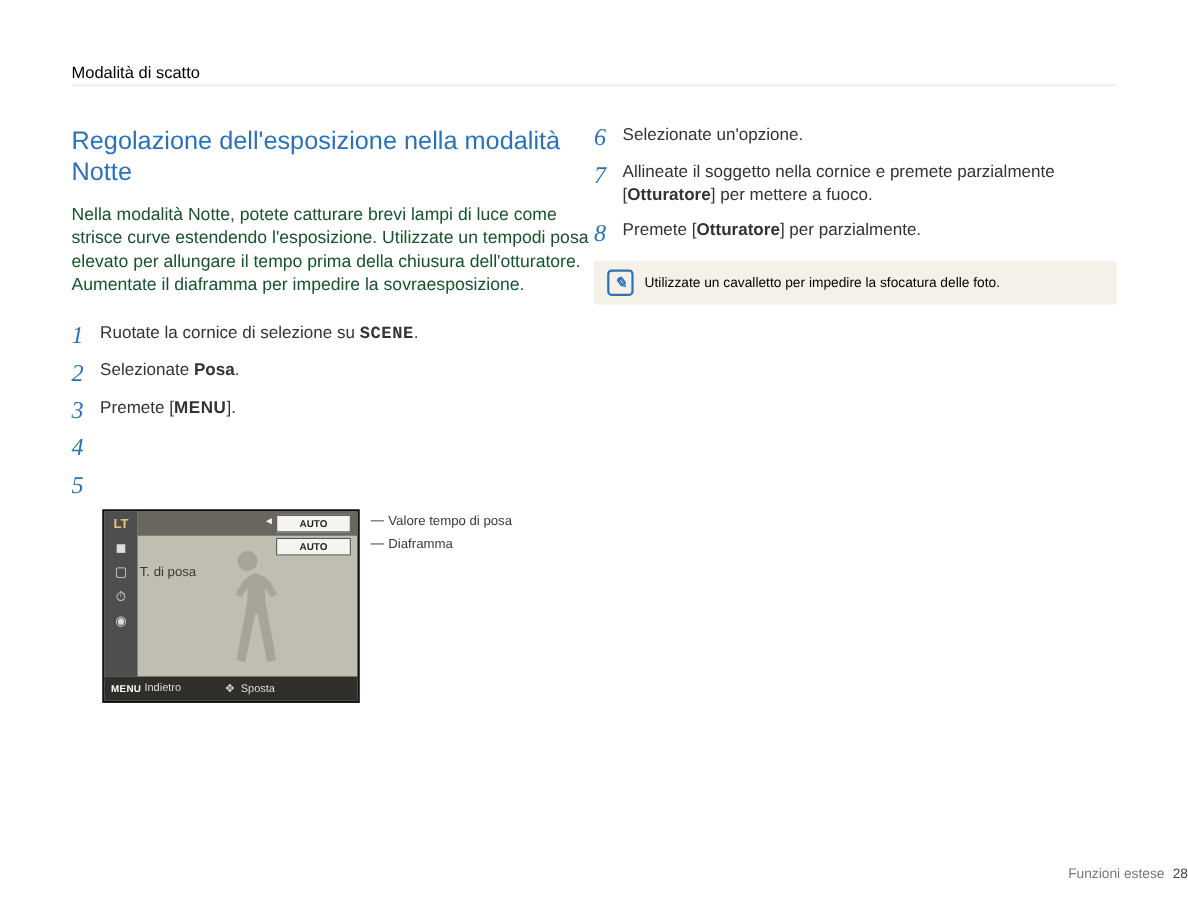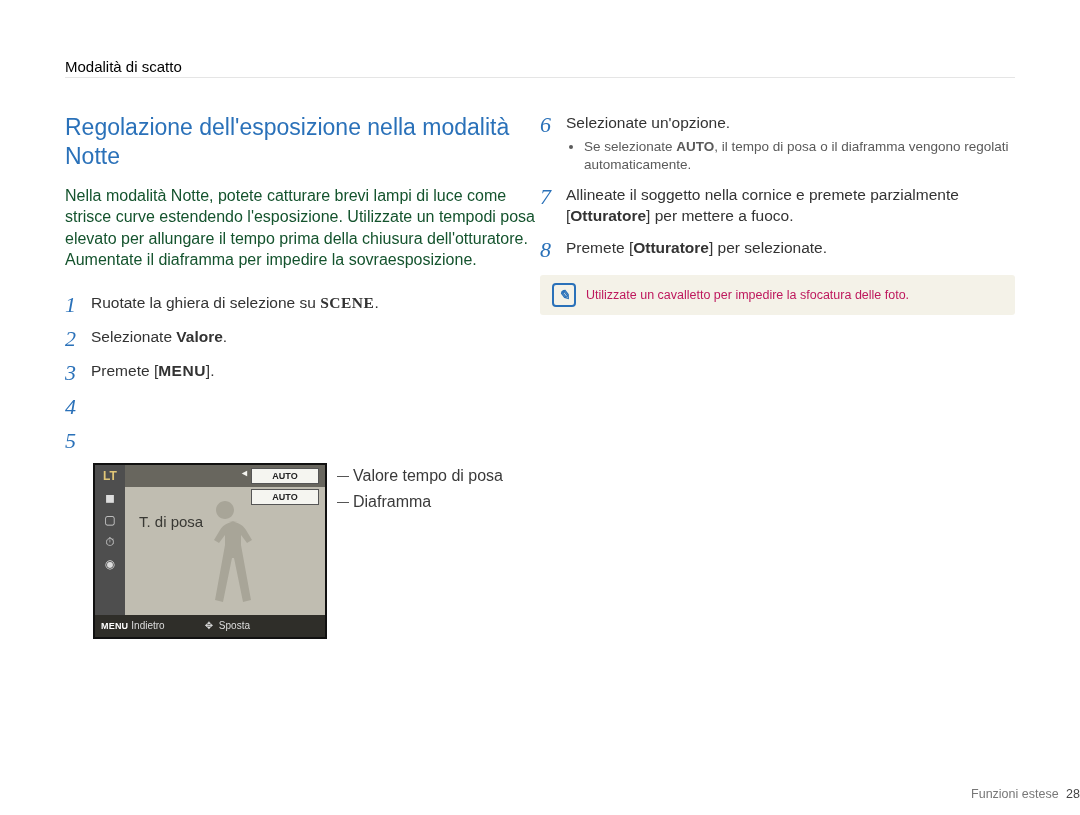--- a/index.html
+++ b/index.html
@@ -66,21 +66,21 @@
     width: 26px;
     flex-shrink: 0;
     line-height: 1;
     padding-top: 1px;
   }
   .stepbody b {
     font-weight: 700;
   }
   .scene {
     font-weight: 700;
-    font-family: Liberation Serif, serif;
+    font-family: Liberation Mono, monospace;
     letter-spacing: 0.5px;
   }
   .menukey {
     font-weight: 700;
     letter-spacing: 0.5px;
   }
   ul.sub {
     list-style: disc;
     margin: 4px 0 0 0;
     padding-left: 18px;
@@ -166,23 +166,23 @@
   .lcd-mid {
     position: absolute;
     left: 30px;
     top: 22px;
     height: 20px;
     right: 0;
   }
   .lcd-mid .selbox { top: 2px; }
   .lcd-label1 {
     position: absolute;
-    left: 44px;
+    left: 32px;
     top: 48px;
-    font-size: 15px;
+    font-size: 12px;
     color: #393934;
   }
   .lcd-bottom {
     position: absolute;
     left: 0;
     right: 0;
     bottom: 0;
     height: 22px;
     background: #2f2e29;
     color: #ddd;
@@ -209,21 +209,21 @@
   }
   .silhouette {
     position: absolute;
     left: 90px;
     top: 30px;
     width: 80px;
     height: 118px;
     opacity: 0.45;
   }
   .callouts {
-    font-size: 16px;
+    font-size: 12px;
     color: #3a3a3a;
     line-height: 1.4;
     padding-top: 2px;
   }
   .callouts .line {
     display: flex;
     align-items: center;
     margin-bottom: 4px;
   }
   .callouts .dash {
@@ -250,21 +250,21 @@
     align-items: center;
     justify-content: center;
     color: #2a71b9;
     font-size: 14px;
     font-weight: 700;
     flex-shrink: 0;
     font-style: italic;
   }
   .notebox .ntext {
     font-size: 12.5px;
-    color: #be185d;
+    color: #000000;
   }
   
   .footer {
     position: absolute;
     left: 0;
     right: 0;
     bottom: 14px;
     text-align: right;
     font-size: 12.5px;
     color: #777;
@@ -283,27 +283,27 @@
   <div class="columns">
 
     <div class="col">
       <h1>Regolazione dell'esposizione nella modalità Notte</h1>
       <p class="intro">Nella modalità Notte, potete catturare brevi lampi di luce come strisce curve estendendo l'esposizione. Utilizzate un tempodi posa elevato per allungare il tempo prima della chiusura dell'otturatore. Aumentate il diaframma per impedire la sovraesposizione.</p>
 
       <ol class="steps">
         <li>
           <span class="stepnum">1</span>
           <span class="stepbody">
-            <span>Ruotate la ghiera di selezione su </span><span class="scene">SCENE</span><span>.</span>
+            <span>Ruotate la cornice di selezione su </span><span class="scene">SCENE</span><span>.</span>
           </span>
         </li>
         <li>
           <span class="stepnum">2</span>
           <span class="stepbody">
-            <span>Selezionate </span><b>Valore</b><span>.</span>
+            <span>Selezionate </span><b>Posa</b><span>.</span>
           </span>
         </li>
         <li>
           <span class="stepnum">3</span>
           <span class="stepbody">
             <span>Premete [</span><span class="menukey">MENU</span><span>].</span>
           </span>
         </li>
         <li>
           <span class="stepnum">4</span>
@@ -354,37 +354,32 @@
         </div>
       </div>
     </div>
 
     <div class="col">
       <ol class="steps">
         <li>
           <span class="stepnum">6</span>
           <span class="stepbody">
             <span>Selezionate un'opzione.</span>
-            <ul class="sub">
-              <li>
-                <span>Se selezionate </span><b>AUTO</b><span>, il tempo di posa o il diaframma vengono regolati automaticamente.</span>
-              </li>
-            </ul>
           </span>
         </li>
         <li>
           <span class="stepnum">7</span>
           <span class="stepbody">
             <span>Allineate il soggetto nella cornice e premete parzialmente [</span><b>Otturatore</b><span>] per mettere a fuoco.</span>
           </span>
         </li>
         <li>
           <span class="stepnum">8</span>
           <span class="stepbody">
-            <span>Premete [</span><b>Otturatore</b><span>] per selezionate.</span>
+            <span>Premete [</span><b>Otturatore</b><span>] per parzialmente.</span>
           </span>
         </li>
       </ol>
 
       <div class="notebox">
         <div class="nicon">✎</div>
         <div class="ntext">Utilizzate un cavalletto per impedire la sfocatura delle foto.</div>
       </div>
     </div>
   </div>

